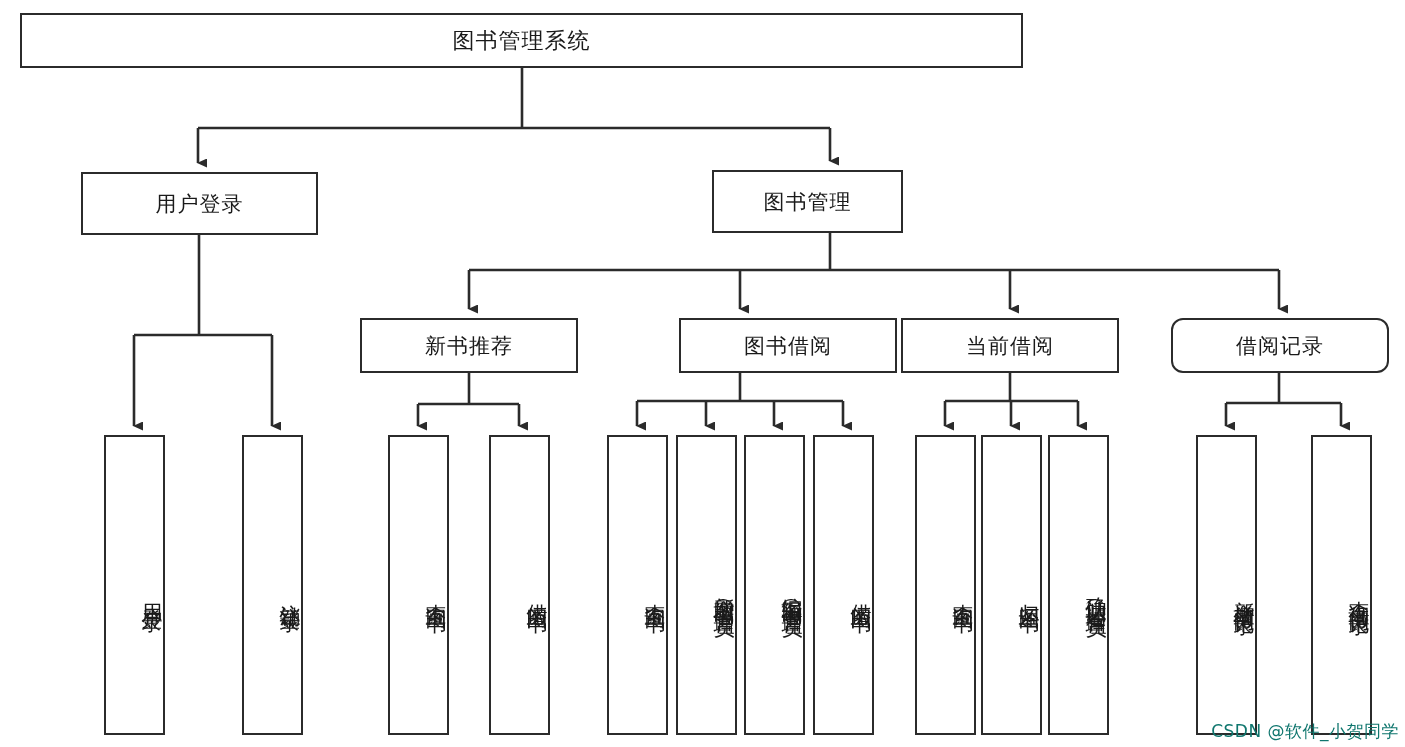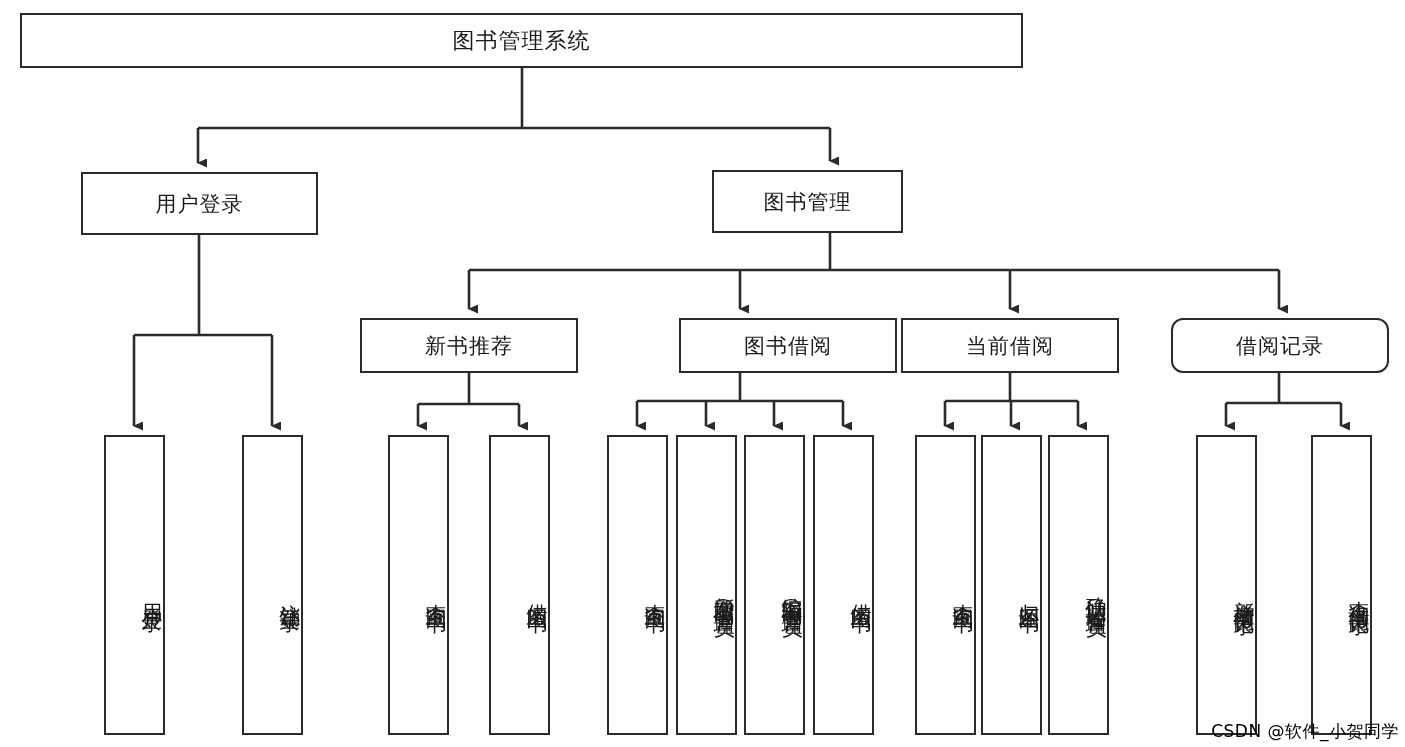--- a/index.html
+++ b/index.html
@@ -9,21 +9,21 @@
   svg.wires{position:absolute;left:0;top:0;width:1405px;height:747px;}
   .node{position:absolute;box-sizing:border-box;background:#ffffff;
         border:2px solid #2b2b2b;display:flex;align-items:center;
         justify-content:center;color:#1a1a1a;}
   .node.h{font-size:21px;letter-spacing:1px;}
   .node.v{writing-mode:vertical-rl;text-orientation:upright;
           font-size:21px;letter-spacing:3px;padding-top:16px;
           align-items:flex-start;justify-content:center;line-height:1.05;}
   .node.title{font-size:22px;}
   .watermark{position:absolute;right:6px;bottom:4px;font-size:17px;
-             color:#000000;white-space:nowrap;letter-spacing:.5px;}
+             color:#0f766e;white-space:nowrap;letter-spacing:.5px;}
 </style>
 </head>
 <body>
 
 <div id="stage">
 
   <svg class="wires" viewBox="0 0 1405 747" xmlns="http://www.w3.org/2000/svg">
     <defs>
       <marker id="arw" markerWidth="9" markerHeight="10" refX="4.5" refY="9" orient="auto" markerUnits="userSpaceOnUse">
         <path d="M0,0 L9,0 L4.5,10 Z" fill="#2b2b2b"></path>

